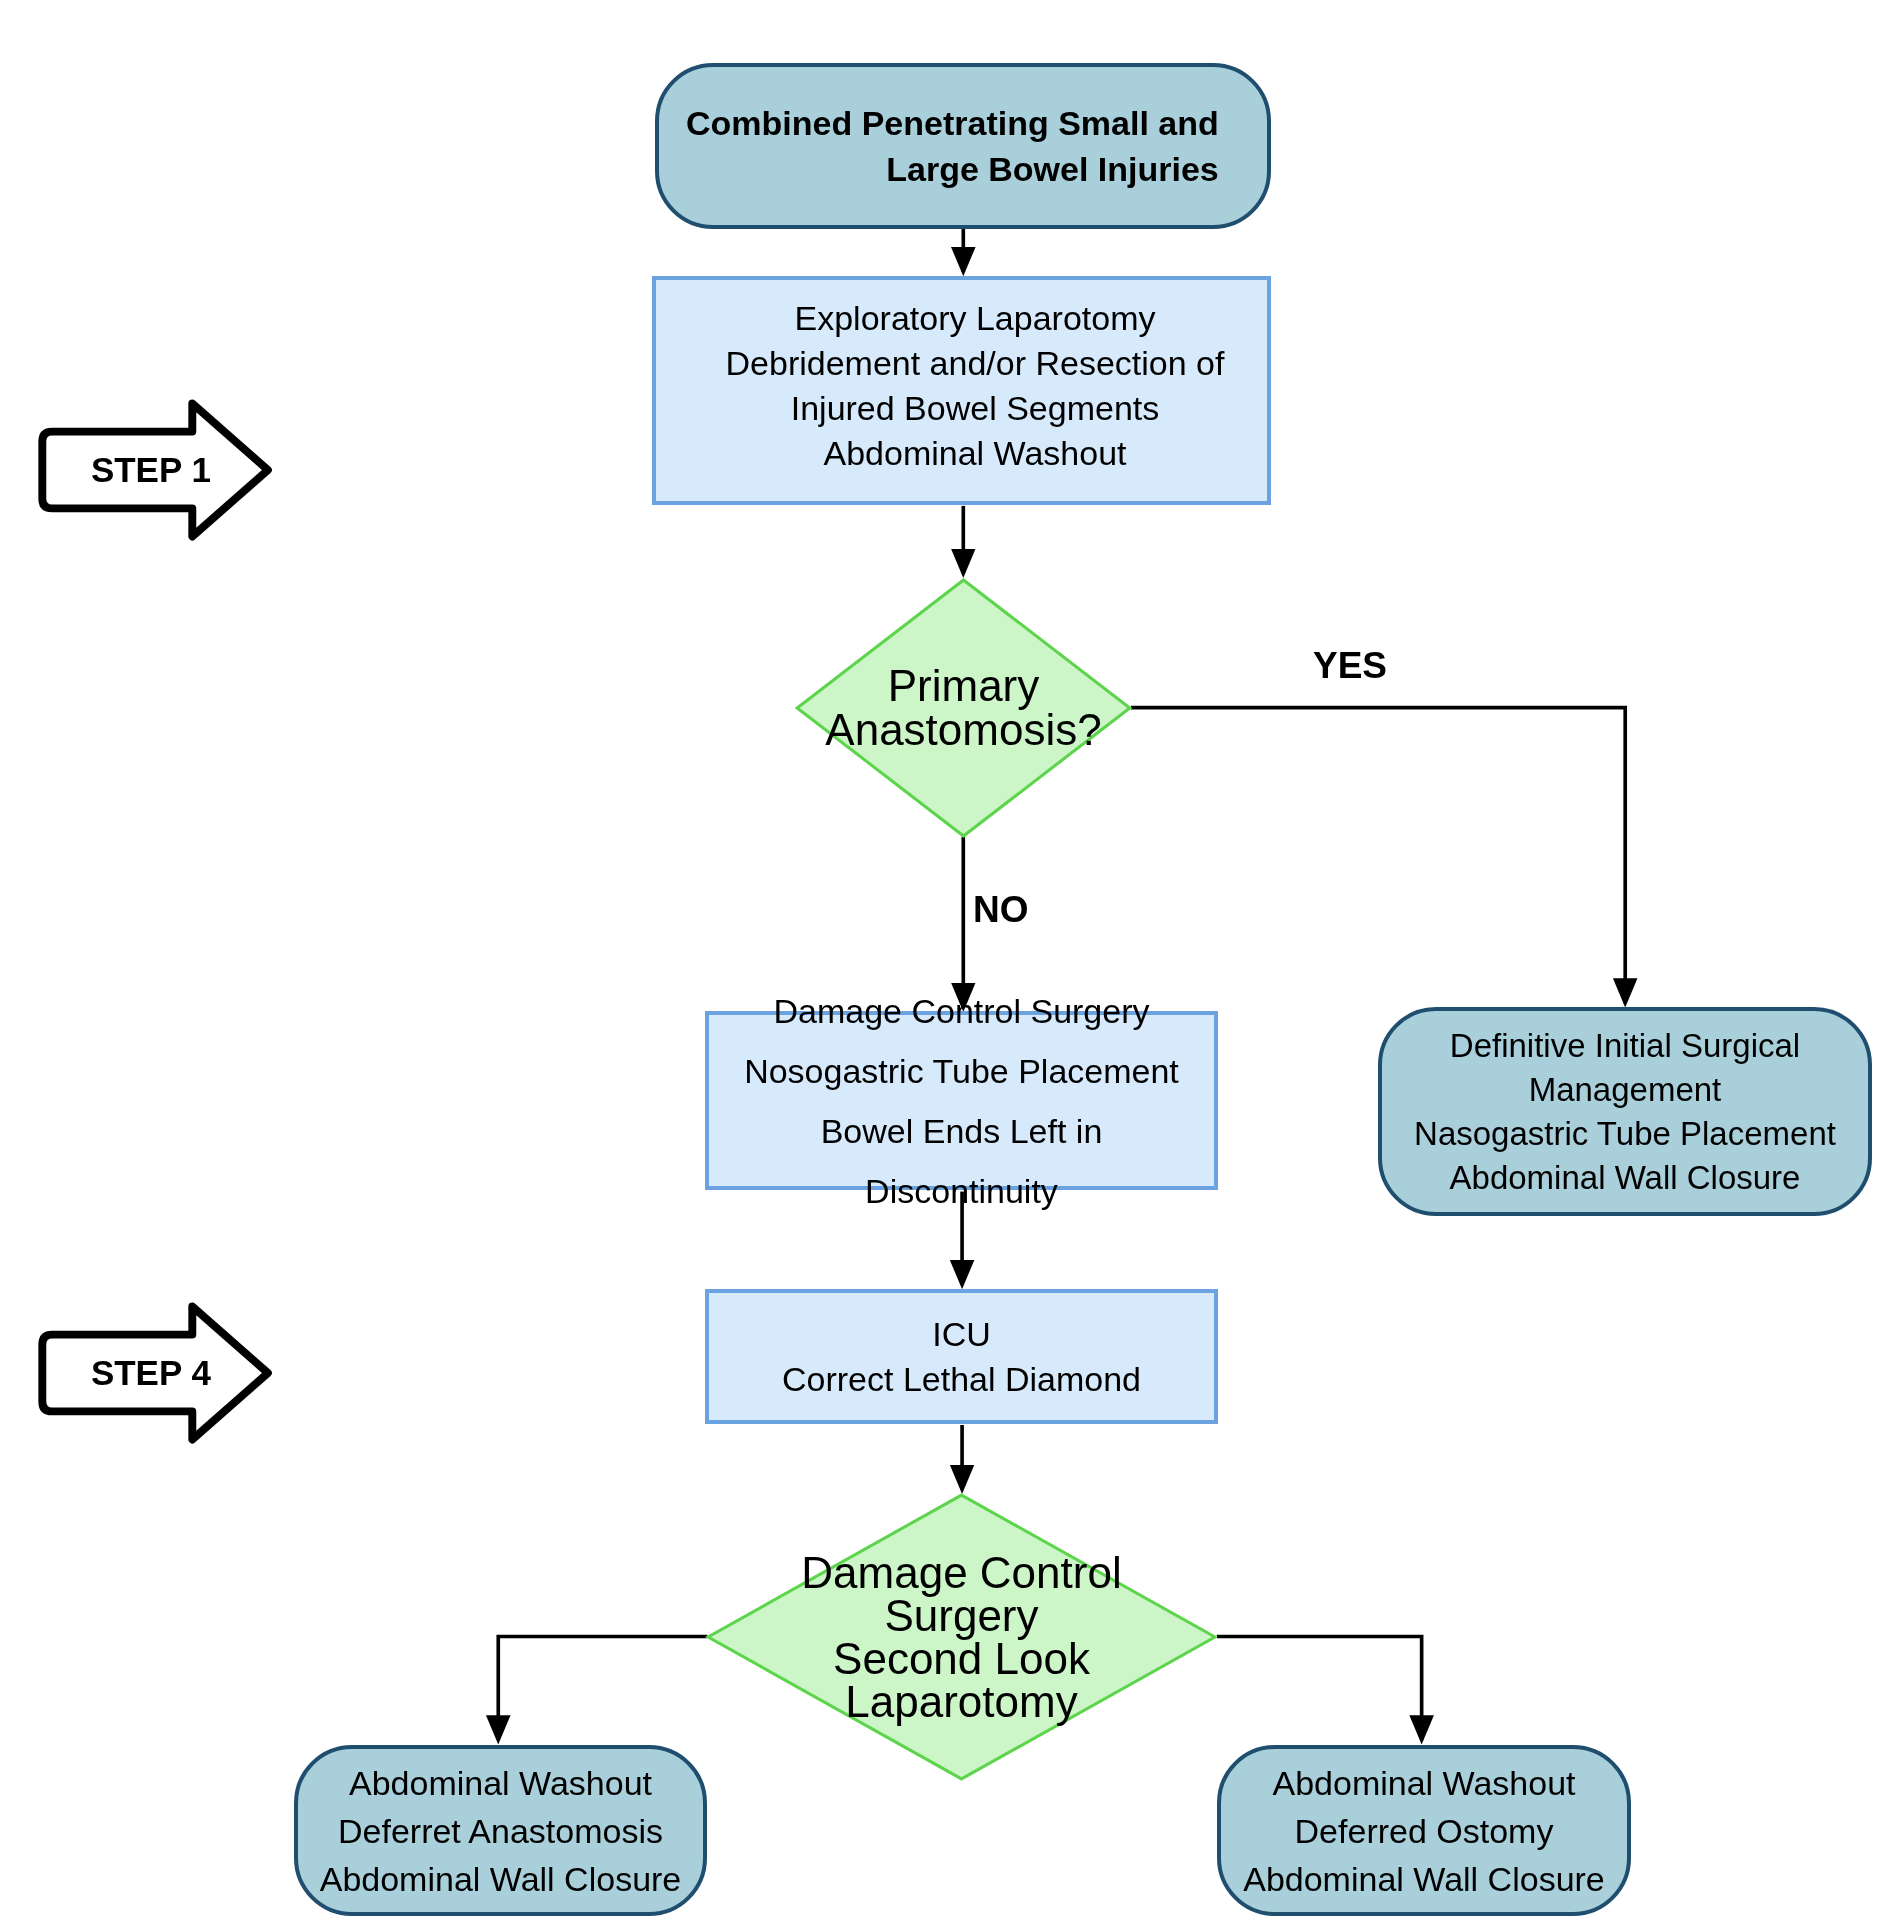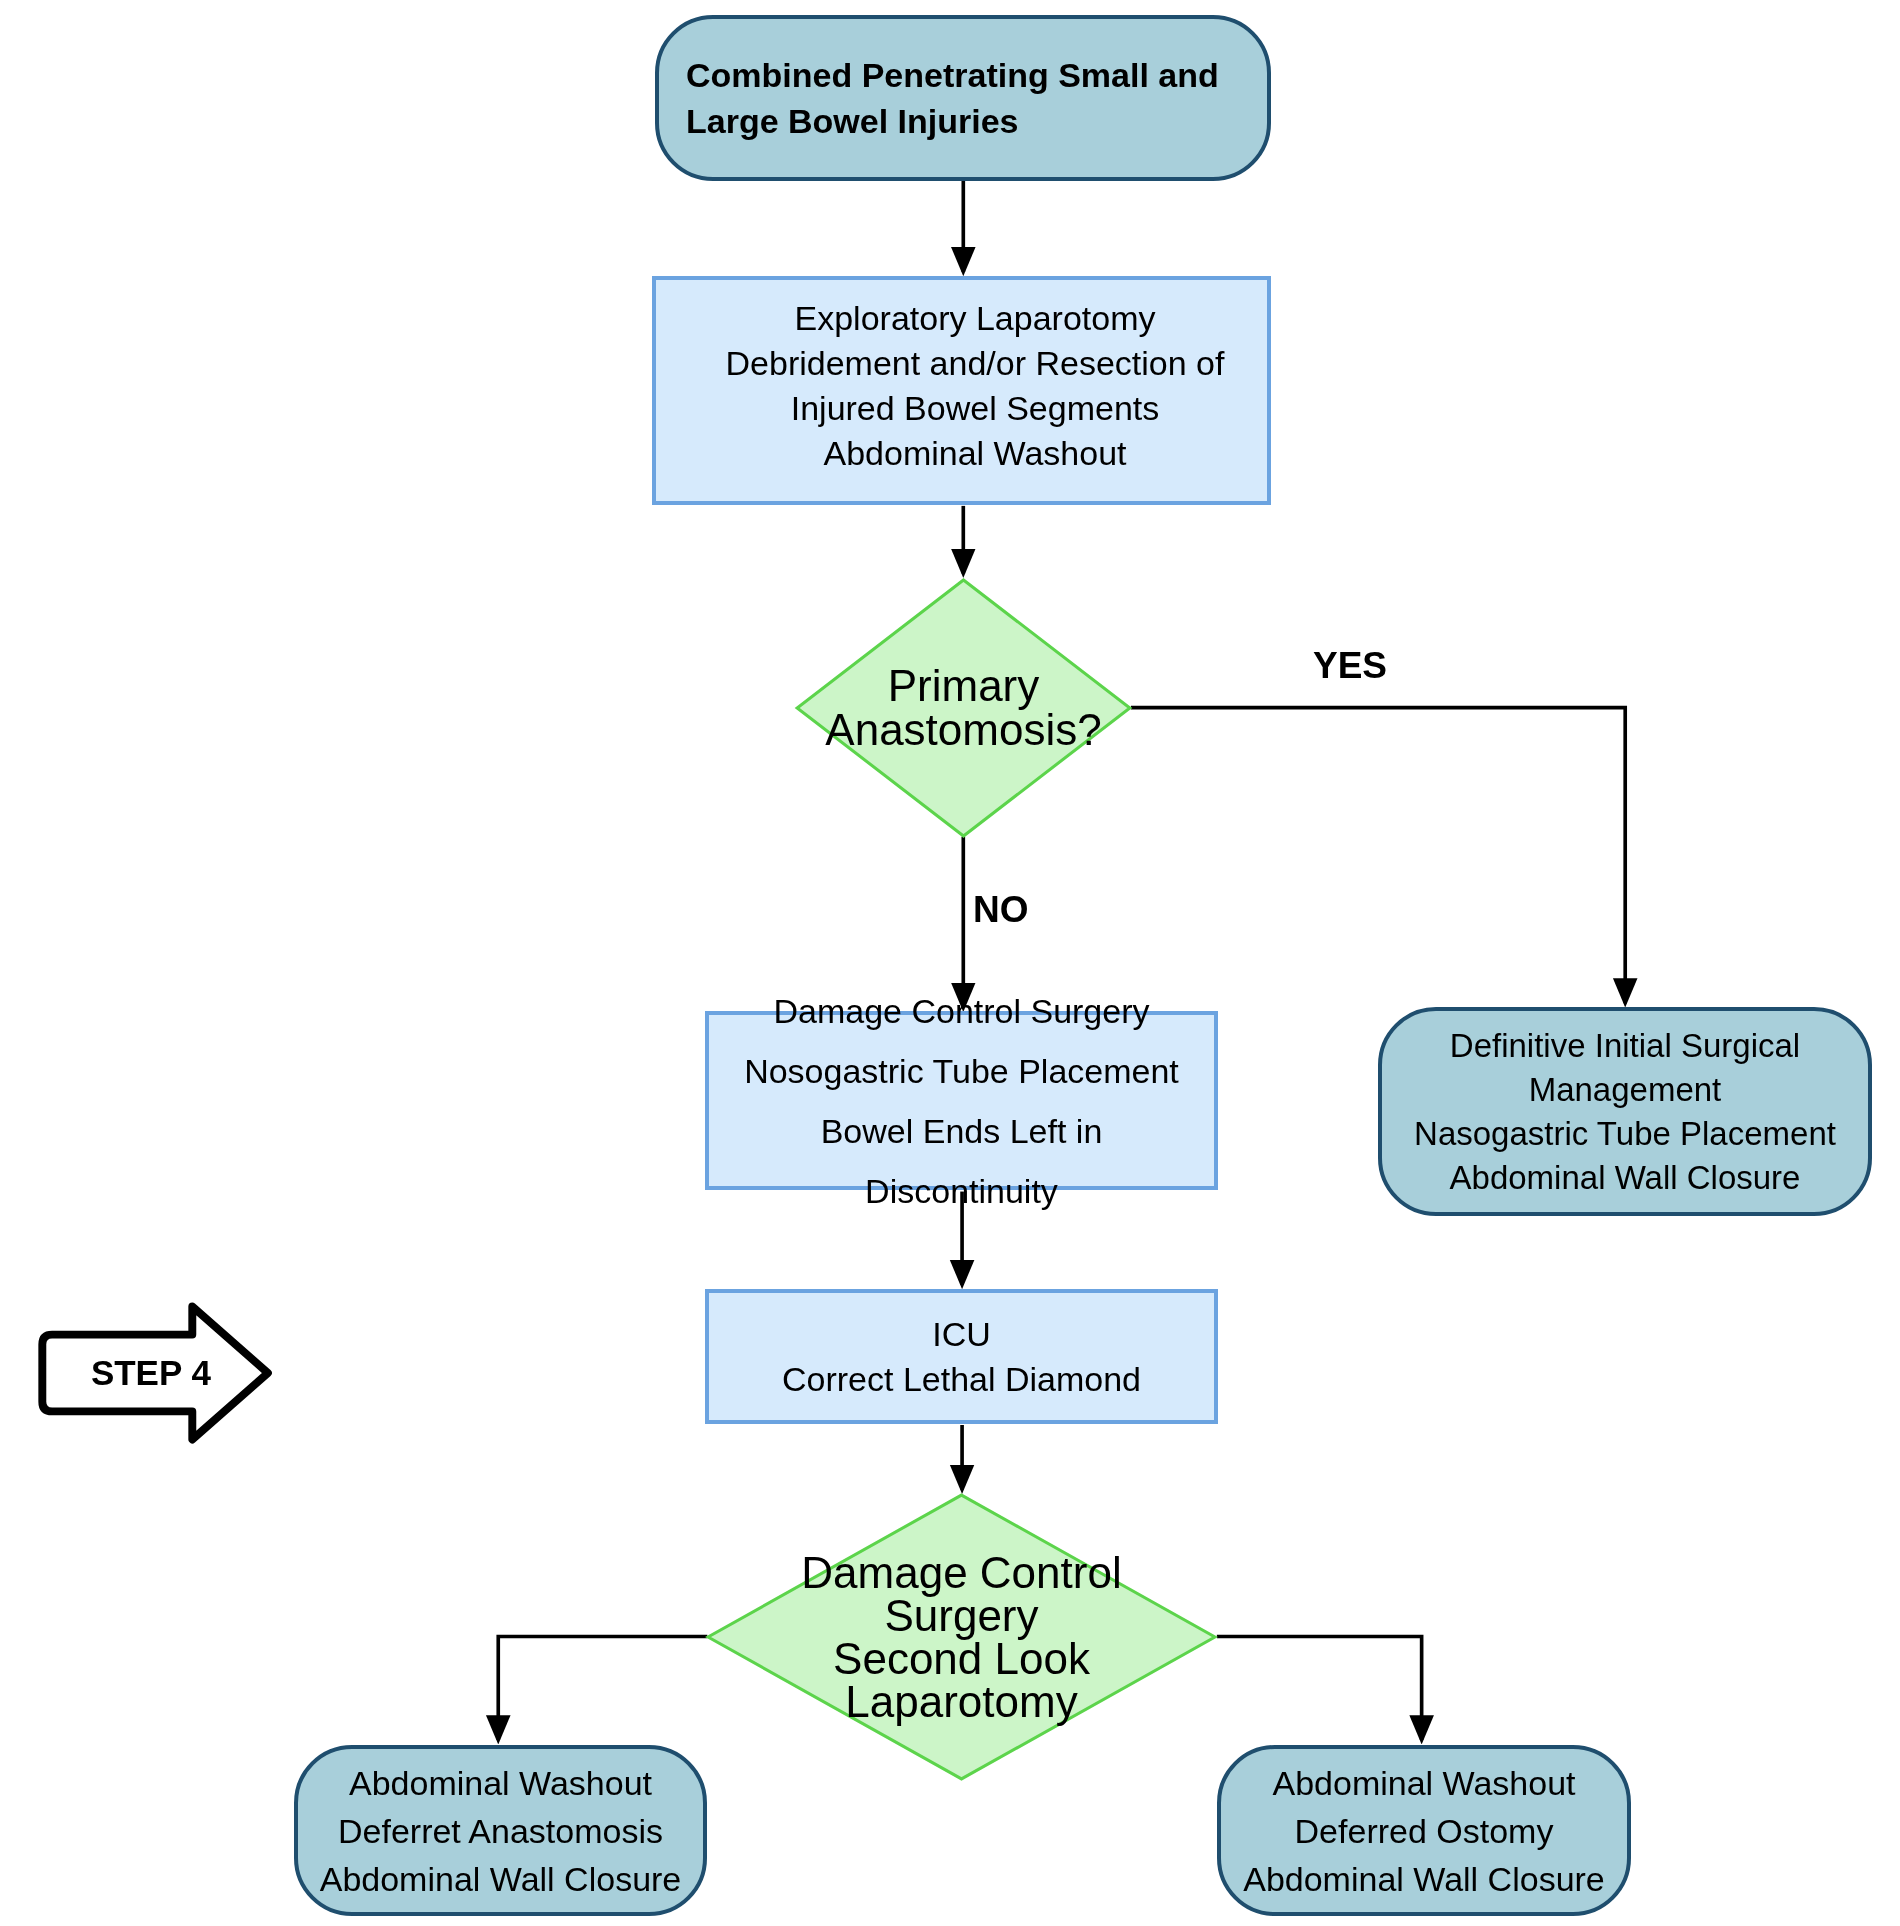--- a/index.html
+++ b/index.html
@@ -13,22 +13,22 @@
 
   .terminator {
     position:absolute; box-sizing:border-box;
     background:var(--terminator-fill,#a8cfda);
     border:4.3px solid var(--terminator-border,#1f4e6e);
     border-radius:58px;
     display:flex; align-items:center; justify-content:center;
     text-align:center; white-space:pre; font-size:34px; line-height:46px;
   }
   .title-node {
-    justify-content:flex-start; text-align:left;
-    padding-left:27px; font-weight:bold; font-size:34px; line-height:46px;
+    justify-content:flex-start; text-align:right;
+    padding-left:27px; font-weight:bold; font-size:34px; line-height:46px;margin-top:48px;
   }
   .process {
     position:absolute; box-sizing:border-box;
     background:var(--process-fill,#d6eafc);
     border:4.9px solid var(--process-border,#6ba3e0);
     display:flex; align-items:center; justify-content:center;
     text-align:center; white-space:pre; font-size:34px; line-height:45px;
   }
   .process.top-align { align-items:flex-start; padding-top:16px; }
 
@@ -70,20 +70,26 @@
     <path d="M1580,1373 V1653" marker-end="url(#arrowhead)"></path>
     <path d="M1578,1955 V2108" marker-end="url(#arrowhead)"></path>
     <path d="M1578,2338 V2444" marker-end="url(#arrowhead)"></path>
     <path d="M1160,2685 H817 V2855" marker-end="url(#arrowhead)"></path>
     <path d="M1996,2685 H2332 V2855" marker-end="url(#arrowhead)"></path>
   </svg>
 
   <div class="terminator title-node" style="left:655px; top:15.2px; width:616px; height:166px;">Combined Penetrating Small and
 Large Bowel Injuries</div>
 
+  <div class="step" style="left:35px; top:390px;">
+    <svg viewBox="0 0 392 262">
+      <path d="M28,68 H258 V22 L382,131 L258,240 V194 H28 Q12,194 12,178 V84 Q12,68 28,68 Z"></path>
+    </svg>
+    <div class="steplabel">STEP 1</div>
+  </div>
   <div class="step" style="left:35px; top:1293px;">
     <svg viewBox="0 0 392 262">
       <path d="M28,68 H258 V22 L382,131 L258,240 V194 H28 Q12,194 12,178 V84 Q12,68 28,68 Z"></path>
     </svg>
     <div class="steplabel">STEP 4</div>
   </div>
 
   <div class="process top-align" style="left:652px; top:276px; width:619px; height:229px;padding-left:27px;">Exploratory Laparotomy
 Debridement and/or Resection of
 Injured Bowel Segments

